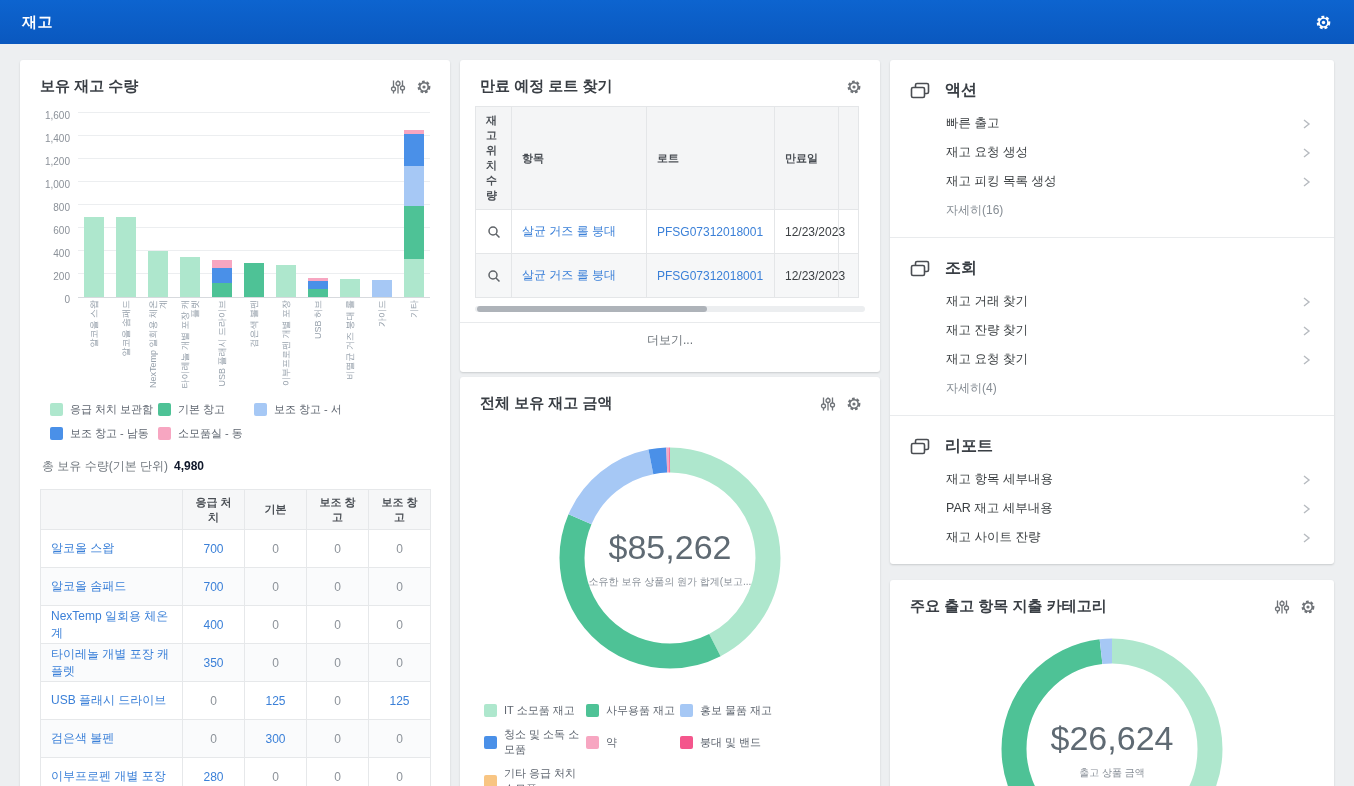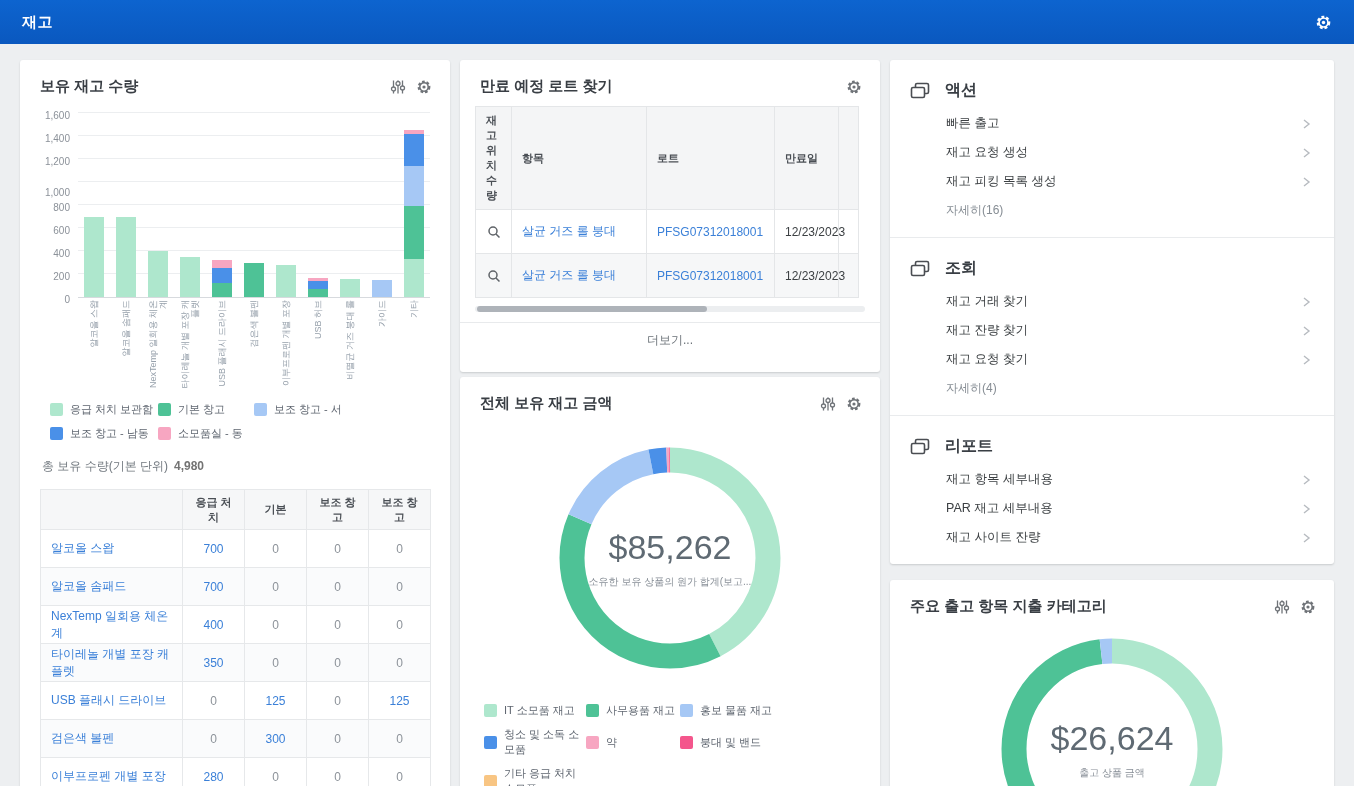--- a/index.html
+++ b/index.html
@@ -36,21 +36,21 @@
         transform:translate(-50%,-50%) rotate(-90deg);
         font-size:9px;line-height:10px;color:#96a0ab;text-align:right;
         display:flex;flex-direction:column;justify-content:center}
   
   .legend{display:grid;margin:4px 20px 0 30px;row-gap:9px;font-size:11px;color:#5f6670}
   .legend.l5{grid-template-columns:108px 96px auto}
   .legend.l7{grid-template-columns:102px 94px auto}
   .leg-item{display:flex;align-items:center;gap:7px;cursor:pointer}
   .leg-sq{width:13px;height:13px;border-radius:2px;flex:none}
   .total-line{margin:17px 20px 0 22px;font-size:12px;color:#70777e}
-  .total-line b{color:#737373;font-weight:bold;margin-left:6px}
+  .total-line b{color:#0f172a;font-weight:bold;margin-left:6px}
   
   .stock-table{width:390px;margin:14px 20px 0;border-collapse:collapse;table-layout:fixed;font-size:12px}
   .stock-table th,.stock-table td{border:1px solid #e6e8ea;padding:0 10px;height:38px}
   .stock-table thead th{background:#f6f7f8;font-weight:bold;color:#4a4f55;font-size:11px;text-align:center;height:40px}
   .stock-table td{text-align:center;color:#8d939a}
   .stock-table td.item{text-align:left;color:#3b80d8;cursor:pointer}
   .stock-table td.nz{color:#3b80d8;cursor:pointer}
   .stock-table tbody tr:nth-child(even){background:#fafbfc}
   
   .lot-table{width:383px;margin:4px 0 0 15px;border-collapse:collapse;table-layout:fixed;font-size:12px}
@@ -122,21 +122,21 @@
         </span>
       </div>
 
       <div class="chart-row">
         <div class="yaxis" id="bar-yaxis">
             <span class="ylab" style="bottom: -1px;">0</span>
             <span class="ylab" style="bottom: 22px;">200</span>
             <span class="ylab" style="bottom: 45px;">400</span>
             <span class="ylab" style="bottom: 68px;">600</span>
             <span class="ylab" style="bottom: 91px;">800</span>
-            <span class="ylab" style="bottom: 106px;">1,000</span>
+            <span class="ylab" style="bottom: 114px;">1,000</span>
             <span class="ylab" style="bottom: 137px;">1,200</span>
             <span class="ylab" style="bottom: 160px;">1,400</span>
             <span class="ylab" style="bottom: 183px;">1,600</span>
           </div>
         <div class="plot">
           <div id="bar-grid">
               <div class="gridline" style="bottom: 23px;"></div>
               <div class="gridline" style="bottom: 46px;"></div>
               <div class="gridline" style="bottom: 69px;"></div>
               <div class="gridline" style="bottom: 92px;"></div>

